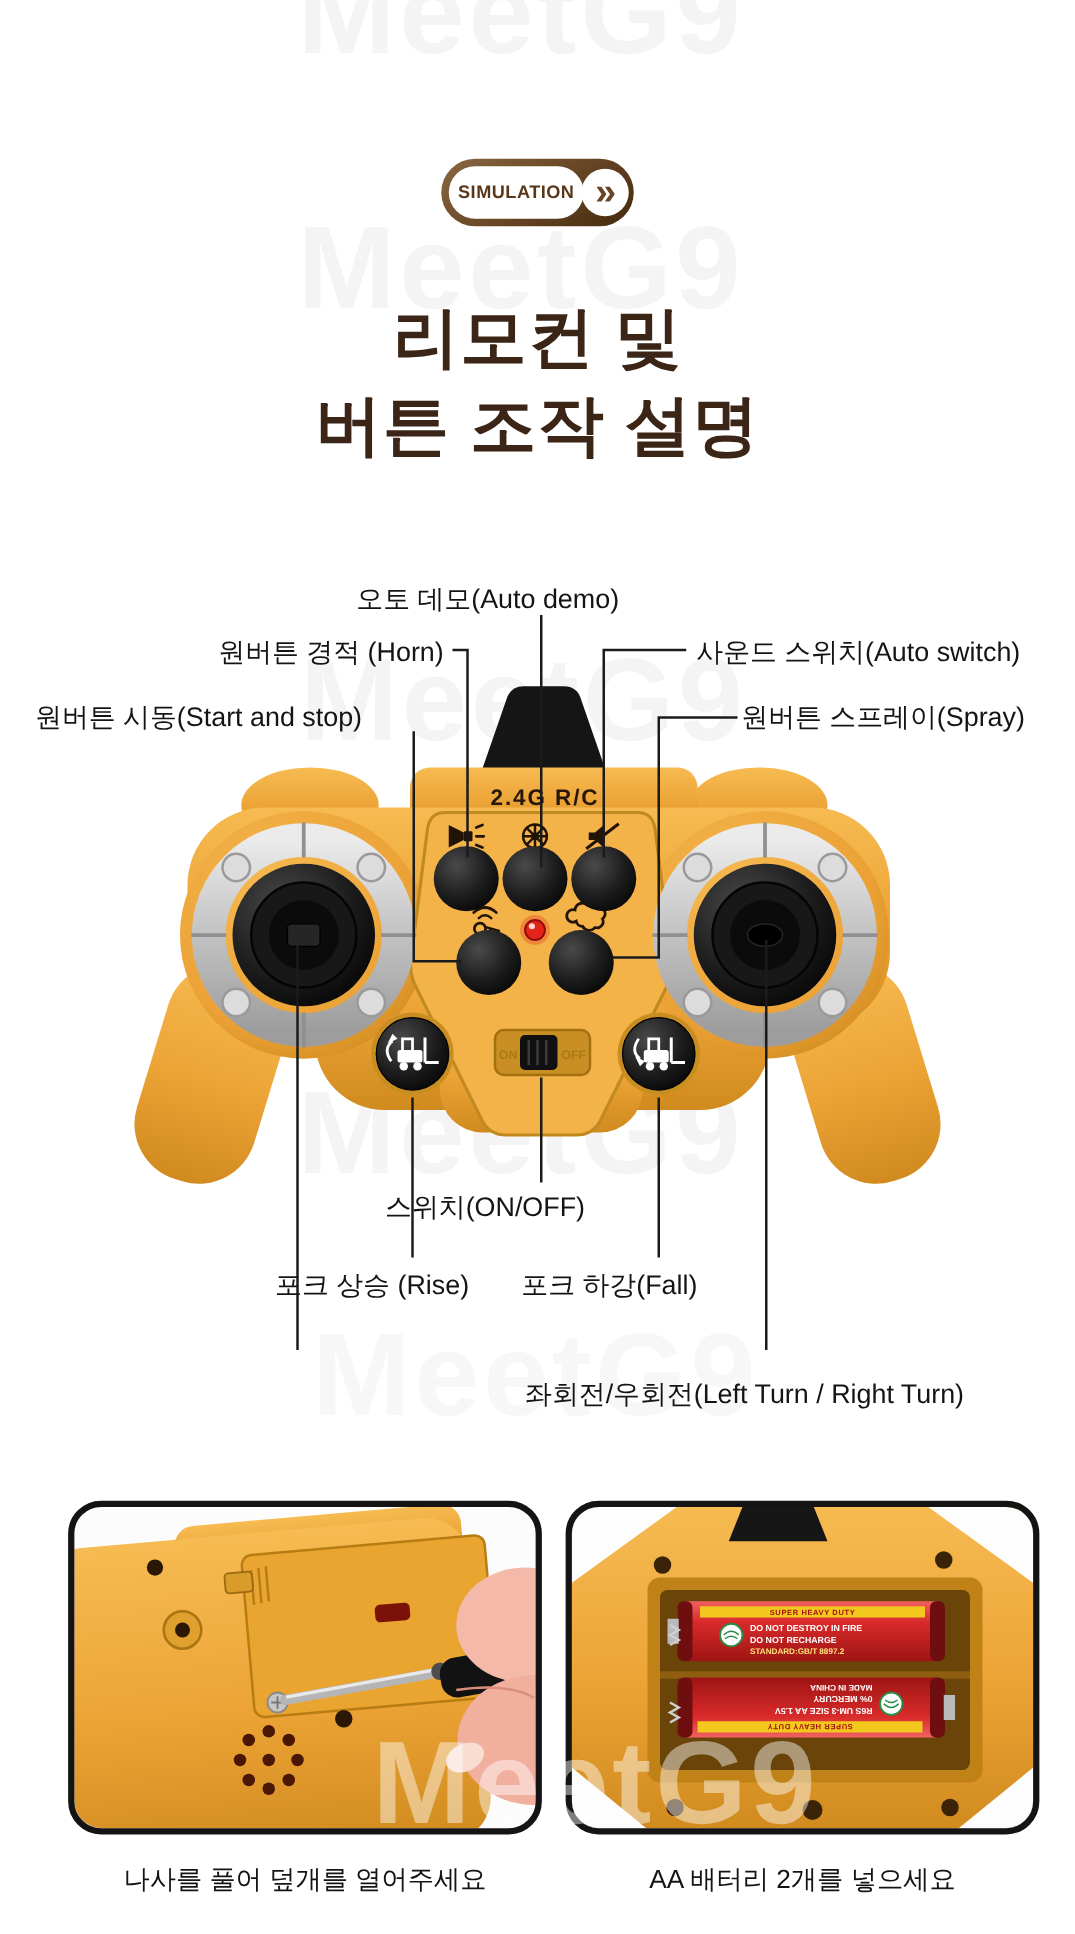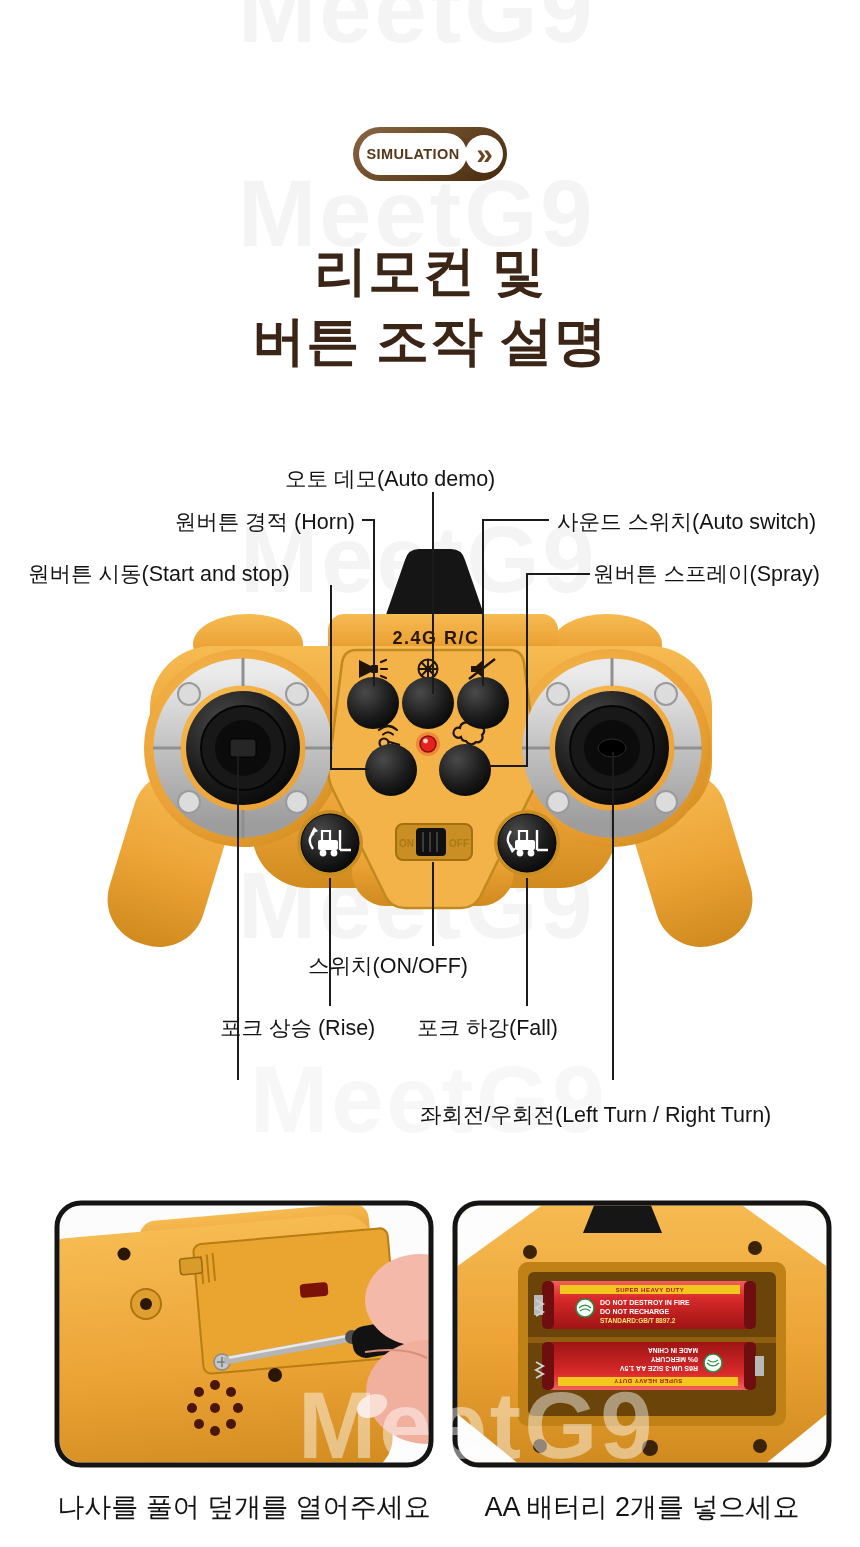--- a/index.html
+++ b/index.html
@@ -14,21 +14,21 @@
   .badge-inner{position:absolute;left:6px;top:6px;width:108px;height:42px;border-radius:21px;
          background:#fff;display:flex;align-items:center;justify-content:center;
          font-size:14.5px;font-weight:700;color:#59371b;letter-spacing:.4px;}
   .badge-circle{position:absolute;left:112px;top:8px;width:38px;height:38px;border-radius:50%;
          background:#fff;display:flex;align-items:center;justify-content:center;
          font-size:30px;font-weight:800;color:#6b4423;line-height:36px;padding-left:1px;box-sizing:border-box;}
   .title{position:absolute;left:0;right:0;top:236px;text-align:center;z-index:3;
          font-size:53px;font-weight:800;color:#3b2516;line-height:70px;letter-spacing:1px;}
   .co-label{position:absolute;font-size:21.5px;color:#141414;z-index:3;white-space:nowrap;}
   .t-center{} .t-right{text-align:right;}
-  .caption{position:absolute;top:1489px;width:374px;text-align:center;font-size:27px;color:#141414;z-index:3;}
+  .caption{position:absolute;top:1489px;width:374px;text-align:center;font-size:21px;color:#141414;z-index:3;}
 </style>
 </head>
 <body>
 
 <div class="canvas">
 
   <div class="wm" style="left:238px;top:-44px;">MeetG9</div>
   <div class="wm" style="left:238px;top:160px;">MeetG9</div>
   <div class="wm" style="left:240px;top:506px;">MeetG9</div>
   <div class="wm" style="left:238px;top:852px;">MeetG9</div>

